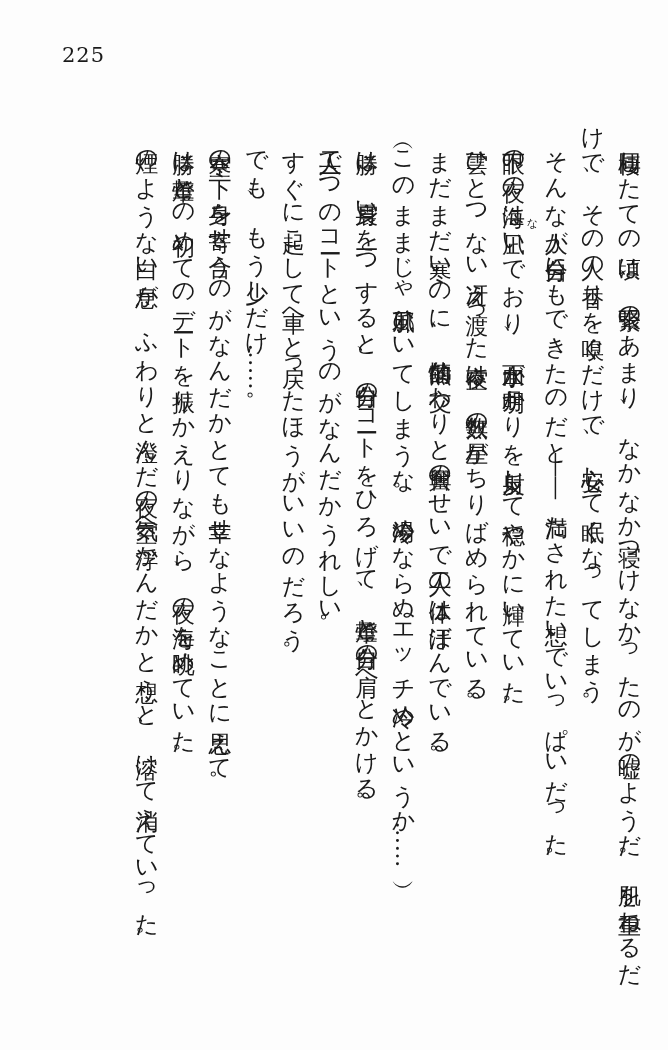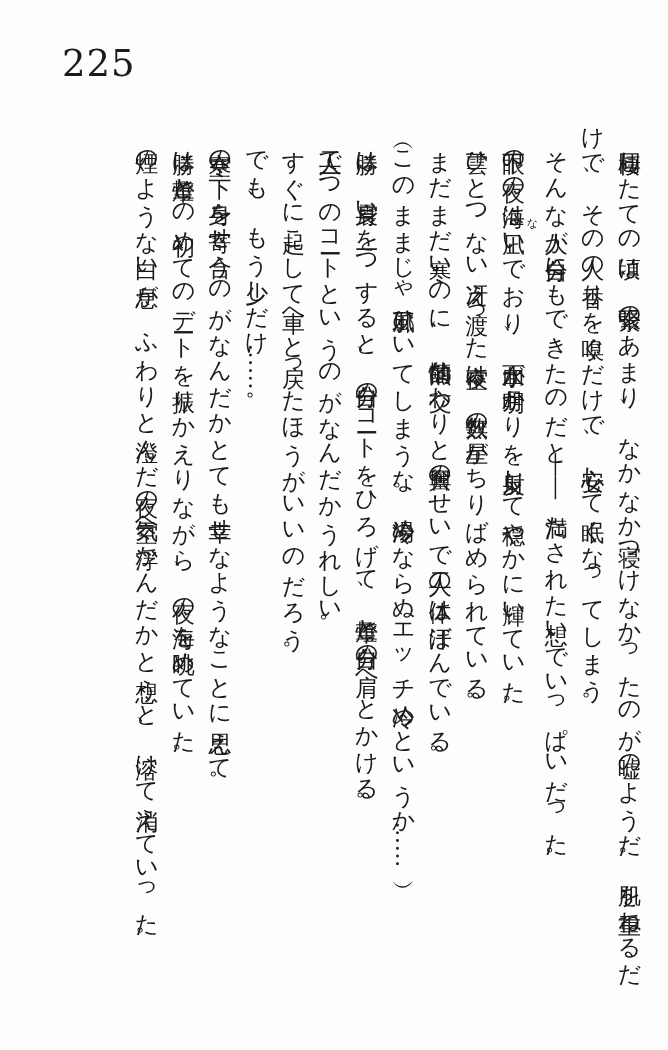--- a/index.html
+++ b/index.html
@@ -15,21 +15,21 @@
     font-family: "DejaVu Serif", "Liberation Serif", serif;
   }
   .page {
     position: absolute;
     inset: 0;
   }
   .page-number {
     position: absolute;
     top: 45px;
     left: 62px;
-    font-size: 37px;
+    font-size: 21px;
     letter-spacing: 1px;
     line-height: 1;
   }
   .text-block {
     position: absolute;
     top: 112px;
     right: 20px;
     width: 552px;
     height: 888px;
     writing-mode: vertical-rl;

